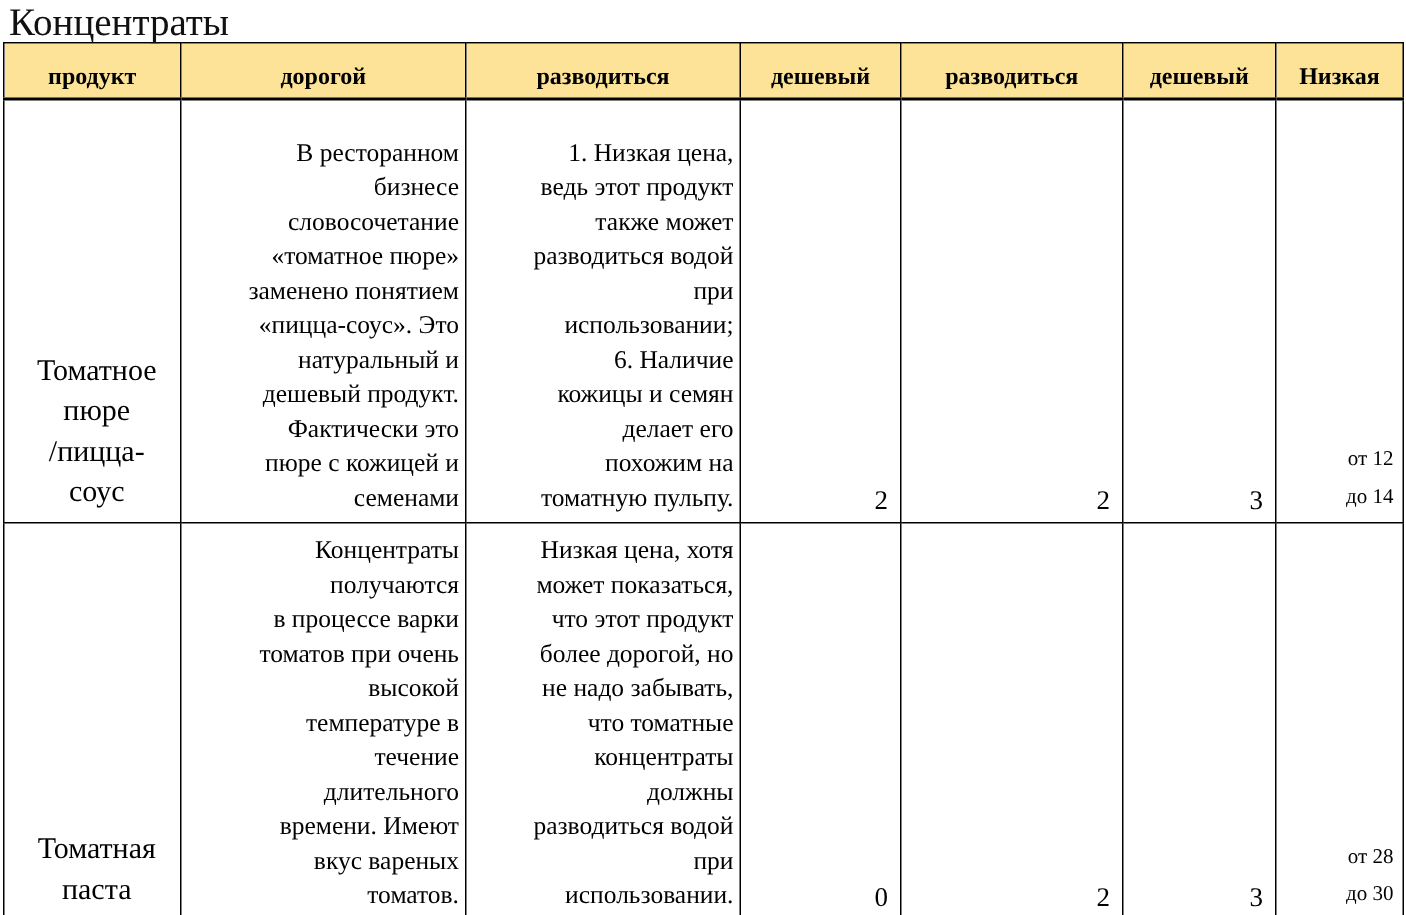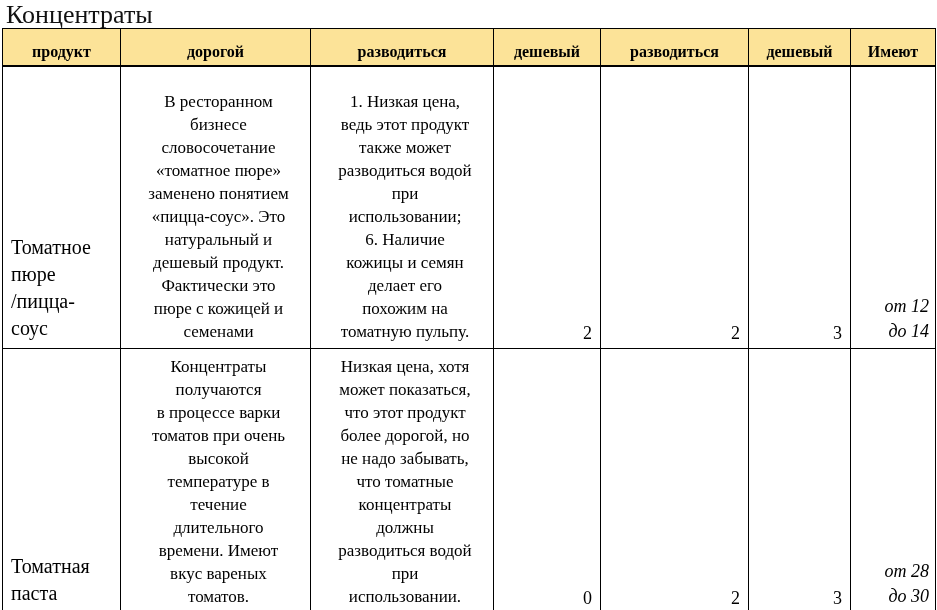--- a/index.html
+++ b/index.html
@@ -49,44 +49,43 @@
     border-bottom: 2px solid #000000;
   }
   
   tr.row-1 { height: 282px; }
   tr.row-2 { height: 266px; }
   tbody tr:last-child td { border-bottom: 3px solid #000000; }
 
   td.cell-product {
     font-size: 20px;
     line-height: 27px;
-    text-align: left;
+    text-align: center;
     padding: 0 2px 6px 8px;
     white-space: pre-line;
   }
   td.cell-text {
     font-size: 17px;
     line-height: 23px;
-    text-align: center;
+    text-align: right;
     padding: 0 4px 5px 10px;
     white-space: pre-line;
   }
   td.cell-num {
     font-size: 18px;
     line-height: 22px;
     text-align: right;
     padding: 0 8px 4px 2px;
   }
   td.cell-brix {
-    font-size: 18px;
+    font-size: 14px;
     line-height: 25px;
     text-align: right;
     padding: 0 6px 4px 2px;
     white-space: pre-line;
-    font-style: italic;
   }
 </style>
 </head>
 <body>
 
 <div class="page">
 
   <h1 class="doc-title">Концентраты</h1>
 
   <table class="concentrates">
@@ -100,21 +99,21 @@
       <col style="width:85px">
     </colgroup>
     <thead>
       <tr>
         <th>продукт</th>
         <th>дорогой</th>
         <th>разводиться</th>
         <th>дешевый</th>
         <th>разводиться</th>
         <th>дешевый</th>
-        <th>Имеют</th>
+        <th>Низкая</th>
       </tr>
     </thead>
     <tbody>
       <tr class="row-1">
         <td class="cell-product">Томатное
 пюре
 /пицца-
 соус</td>
         <td class="cell-text">В ресторанном
 бизнесе

